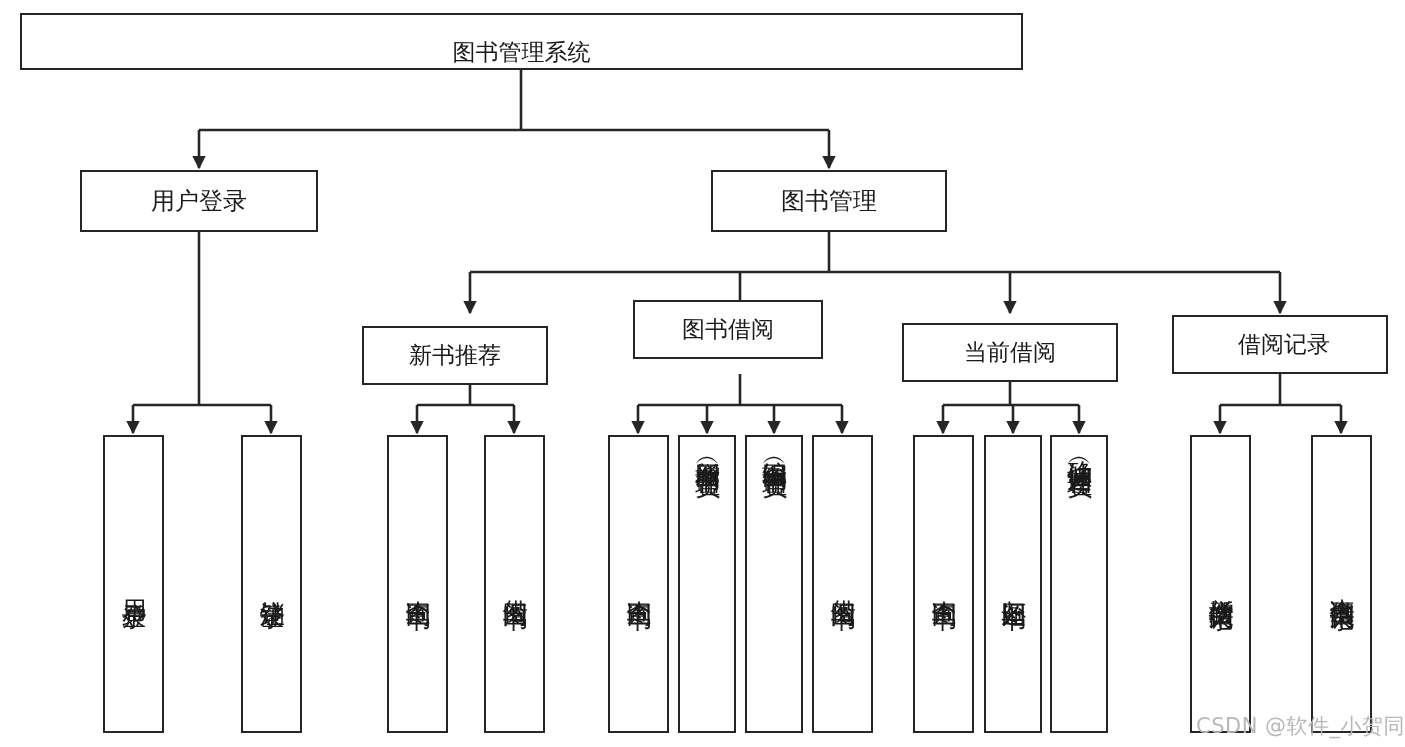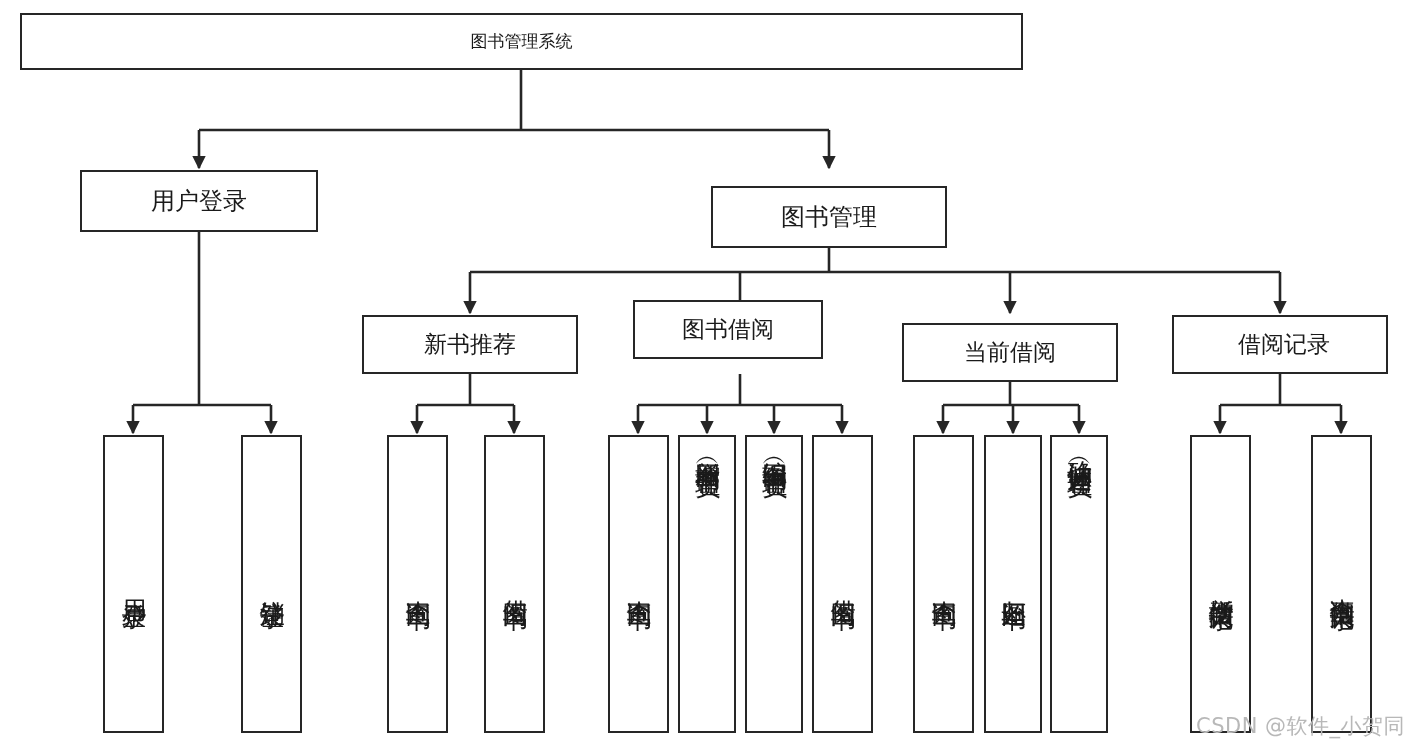--- a/index.html
+++ b/index.html
@@ -30,21 +30,22 @@
     box-sizing: border-box;
     border: 2.5px solid #262626;
     background: #ffffff;
     display: flex;
     align-items: center;
     justify-content: center;
     color: #1a1a1a;
     text-align: center;
   }
   .node.root {
-    font-size: 17px;
+    font-size: 23px;
+    align-items: flex-end;
   }
   .node.level2 {
     font-size: 24px;
   }
   .node.level3 {
     font-size: 23px;
   }
   .node.leaf {
     align-items: flex-start;
     justify-content: center;
@@ -118,25 +119,25 @@
       </g>
   </svg>
 
   <div class="node root" style="left: 20px; top: 13px; width: 1003px; height: 57px;">
     <span>图书管理系统</span>
   </div>
 
   <div class="node level2" style="left: 80px; top: 170px; width: 238px; height: 62px;">
     <span>用户登录</span>
   </div>
-  <div class="node level2" style="left: 711px; top: 170px; width: 236px; height: 62px; margin-top: 16px;">
+  <div class="node level2" style="left: 711px; top: 170px; width: 236px; height: 62px;">
     <span>图书管理</span>
   </div>
 
-  <div class="node level3" style="left: 362px; top: 315px; width: 216px; height: 59px;">
+  <div class="node level3" style="left: 362px; top: 326px; width: 186px; height: 59px;">
     <span>新书推荐</span>
   </div>
   <div class="node level3" style="left: 633px; top: 300px; width: 190px; height: 59px;">
     <span>图书借阅</span>
   </div>
   <div class="node level3" style="left: 902px; top: 323px; width: 216px; height: 59px;">
     <span>当前借阅</span>
   </div>
   <div class="node level3" style="left: 1172px; top: 315px; width: 216px; height: 59px; padding-left: 8px;">
     <span>借阅记录</span>

